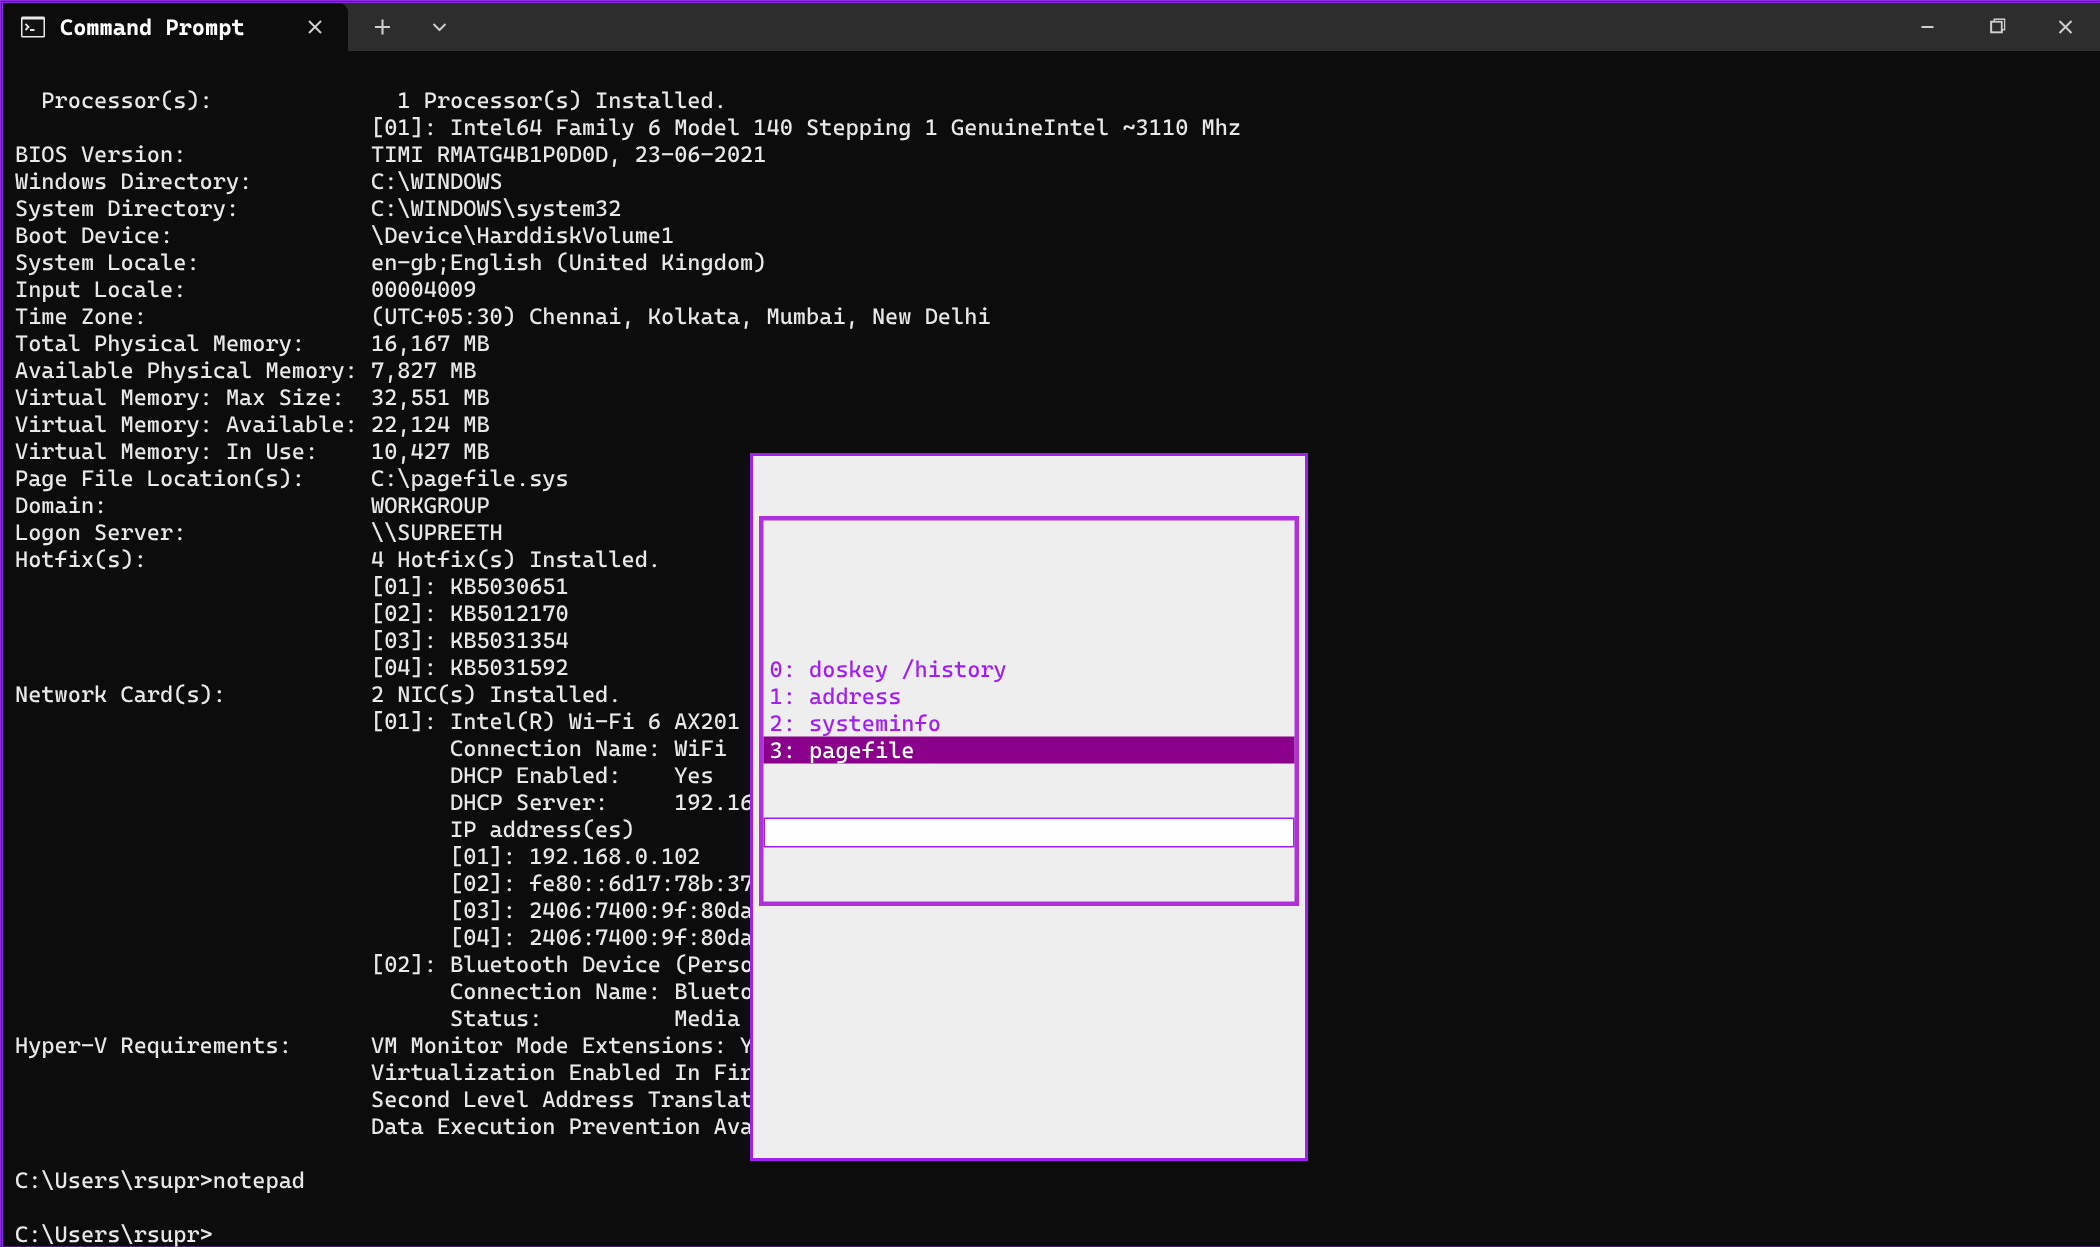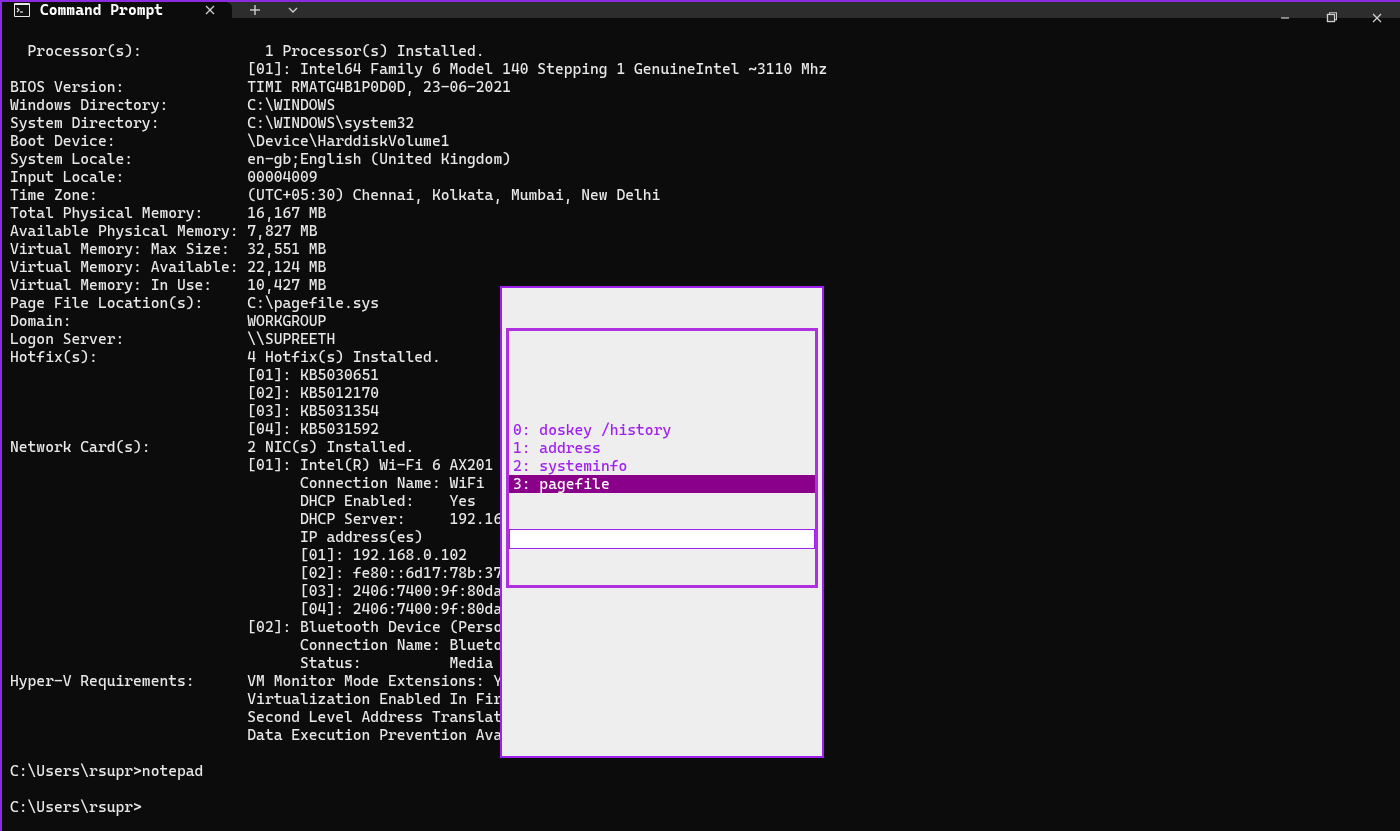--- a/index.html
+++ b/index.html
@@ -7,21 +7,21 @@
     width: 1400px; height: 831px;
     background: #0c0c0c;
     font-family: Consolas, "Cascadia Mono", "Courier New", monospace;
     font-size: 15px;
     overflow: hidden;
     border: 1px solid #8a2be2;
   }
 
   
   .titlebar {
-    height: 16px;
+    height: 32px;
     background: #2d2d2d;
     display: flex;
     align-items: stretch;
     user-select: none;
   }
   .tab {
     display: flex;
     align-items: center;
     gap: 10px;
     padding: 0 12px;
@@ -70,21 +70,21 @@
     letter-spacing: 0;
     position: relative;
     height: calc(831px - 32px);
   }
 
   
   .history-popup {
     position: absolute;
     left: 500px;        
     top: 270px;
-    width: 320px;
+    width: 368px;
     background: #eeeeee;
     border: 4px solid #eeeeee;
     box-shadow: 0 0 0 2px #a020f0;
     font-family: Consolas, "Cascadia Mono", monospace;
   }
   .history-inner {
     border: 3px solid #b030e0;
     padding: 0;
   }
   .history-list { }

